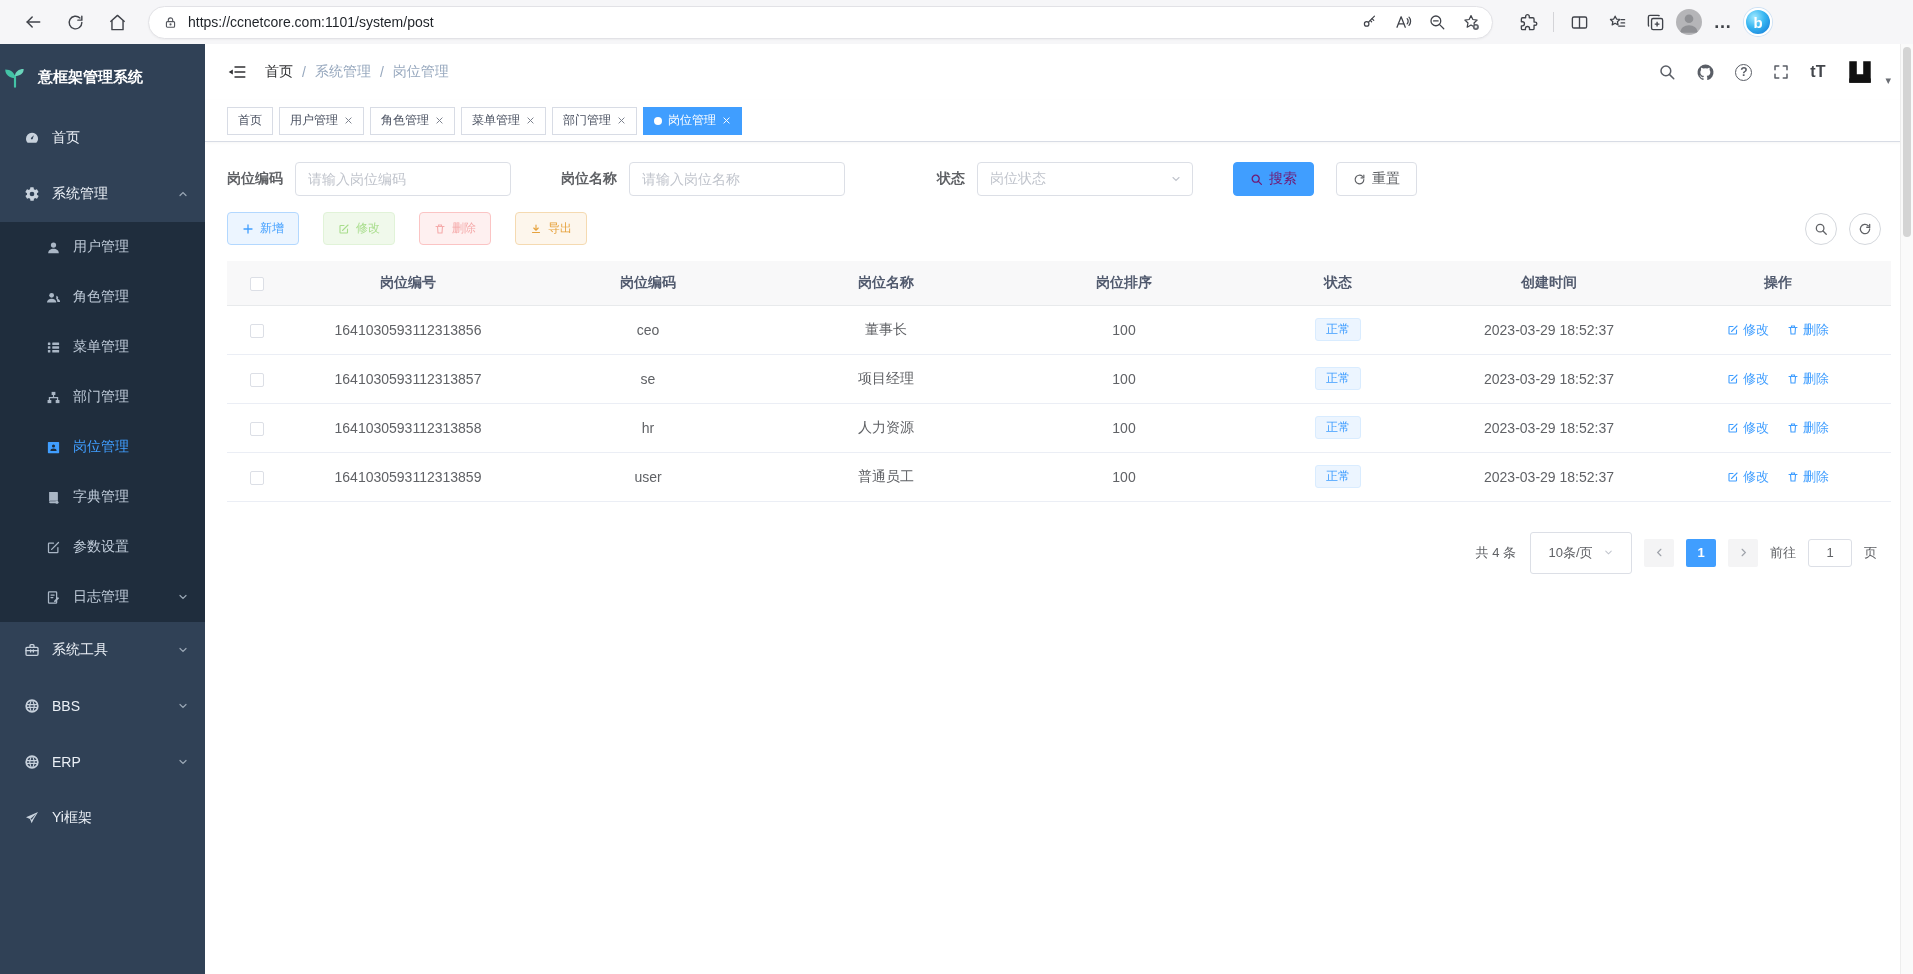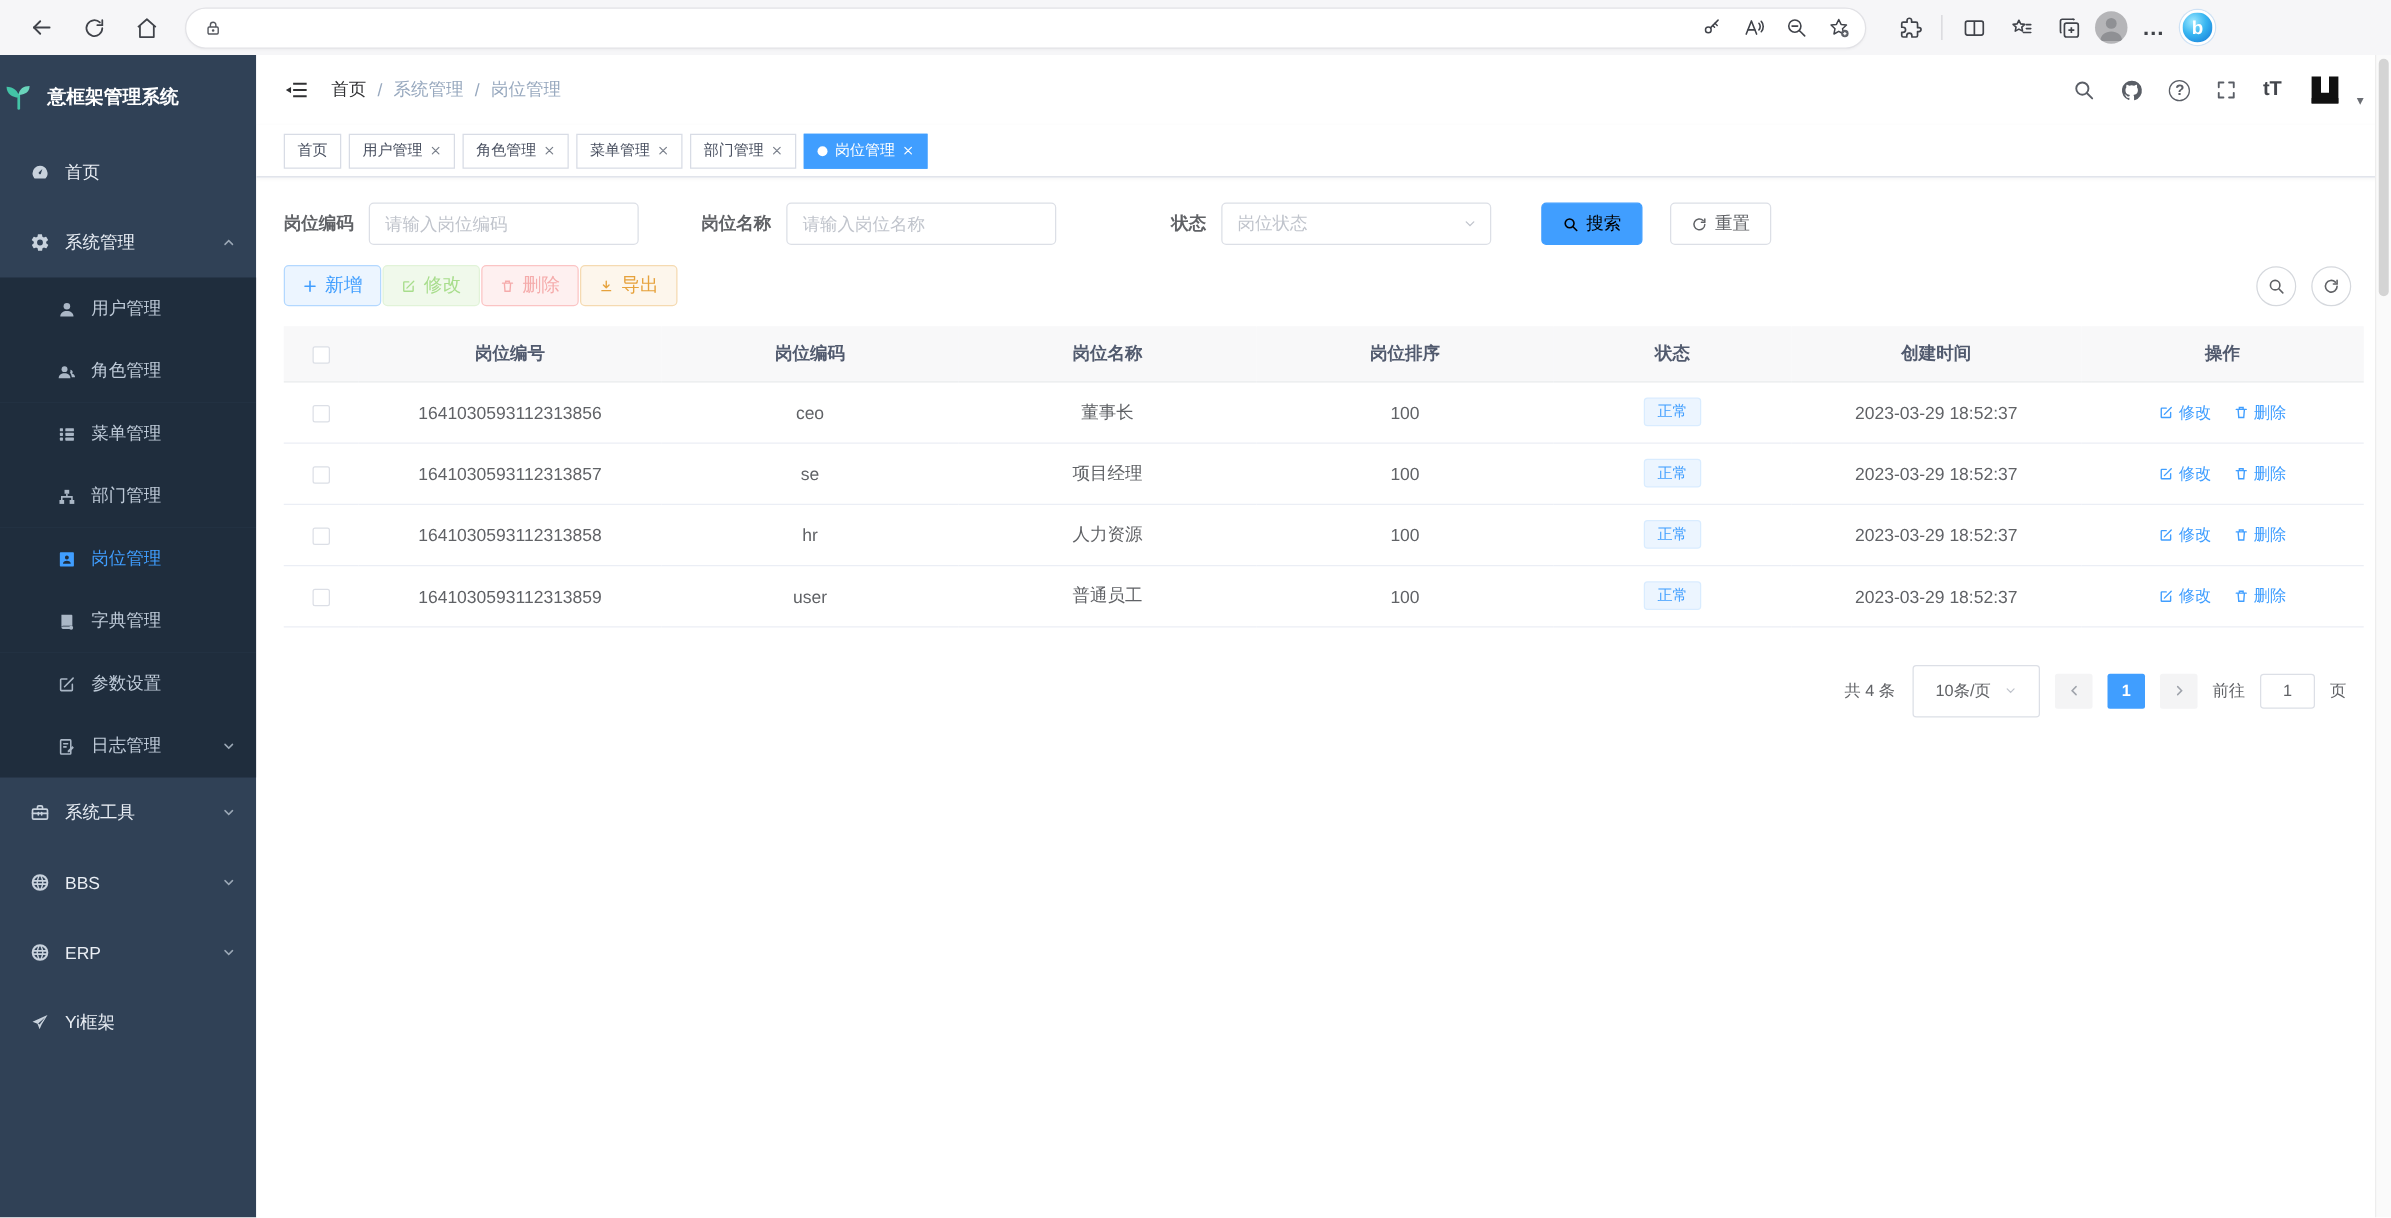--- a/index.html
+++ b/index.html
@@ -63,25 +63,25 @@
   .content { padding:20px 22px 0 22px; flex:1; position:relative; }
   .filter-row { display:flex; align-items:center; margin-bottom:16px; }
   .f-label { font-size:14px; font-weight:700; color:#606266; margin-right:12px; white-space:nowrap; }
   .f-input { width:216px; height:34px; border:1px solid #dcdfe6; border-radius:4px; padding:0 12px; font-size:14px; color:#606266; outline:none; font-family:inherit; }
   .f-input::placeholder { color:#c0c4cc; }
   .gap1 { width:50px; } .gap2 { width:92px; } .gap3 { width:40px; } .gap4 { width:22px; }
   .f-select { width:216px; height:34px; border:1px solid #dcdfe6; border-radius:4px; padding:0 10px 0 12px; display:flex; align-items:center; justify-content:space-between; cursor:pointer; }
   .sel-ph { font-size:14px; color:#c0c4cc; }
   .sel-chevron { color:#c0c4cc; display:flex; }
   .btn { height:34px; border-radius:4px; font-size:14px; display:inline-flex; align-items:center; gap:6px; padding:0 16px; cursor:pointer; border:1px solid transparent; font-family:inherit; }
-  .btn-primary { background:#409eff; border-color:#409eff; color:#000000; }
+  .btn-primary { background:#409eff; border-color:#409eff; color:#701a75; }
   .btn-default { background:#fff; border-color:#dcdfe6; color:#606266; }
 
   .toolbar-row { display:flex; align-items:center; margin-bottom:16px; }
-  .btn-sm { height:33px; font-size:15px; padding:0 14px; margin-right:1px; }
+  .btn-sm { height:33px; font-size:12px; padding:0 14px; margin-right:24px; }
   .btn-add { background:#ecf5ff; border-color:#b3d8ff; color:#409eff; }
   .btn-edit { background:#f0f9eb; border-color:#e1f3d8; color:#a8dd8c; cursor:not-allowed; }
   .btn-del { background:#fef0f0; border-color:#fbc4c4; color:#f5abab; cursor:not-allowed; }
   .btn-export { background:#fdf6ec; border-color:#f5dab1; color:#e6a23c; }
   .mini-circles { margin-left:auto; display:flex; gap:12px; padding-right:10px; }
   .circle-btn { width:32px; height:32px; border-radius:50%; border:1px solid #d5d8dd; background:#fff; display:flex; align-items:center; justify-content:center; color:#606266; cursor:pointer; }
 
   
   table { width:100%; border-collapse:collapse; table-layout:fixed; }
   thead th { background:#f8f8f9; color:#515a6e; font-size:14px; font-weight:700; height:44px; text-align:center; border-bottom:1px solid #e8eaec; }
@@ -126,20 +126,21 @@
       </svg>
   </span>
   <div class="url-pill">
     <span>
       <svg width="15" height="15" viewBox="0 0 24 24" fill="none" stroke="#55585f" stroke-width="1.8">
           <rect x="5.5" y="10.5" width="13" height="9" rx="1.5"></rect>
           <path d="M8.5 10.5V8a3.5 3.5 0 0 1 7 0v2.5"></path>
           <circle cx="12" cy="15" r="0.8" fill="#55585f"></circle>
         </svg>
     </span>
+    <span class="url-text">https://ccnetcore.com:1101/system/post</span>
     <span class="pill-icons">
       <span class="b-ic">
         <svg width="17" height="17" viewBox="0 0 24 24" fill="none" stroke="currentColor" stroke-width="1.7" stroke-linecap="round">
             <circle cx="8" cy="14" r="3.2"></circle>
             <path d="M10.6 11.4L19 3"></path>
             <path d="M15.5 6.5l2.5 2.5"></path>
             <path d="M13 9l2 2"></path>
           </svg>
       </span>
       <span class="b-ic">

